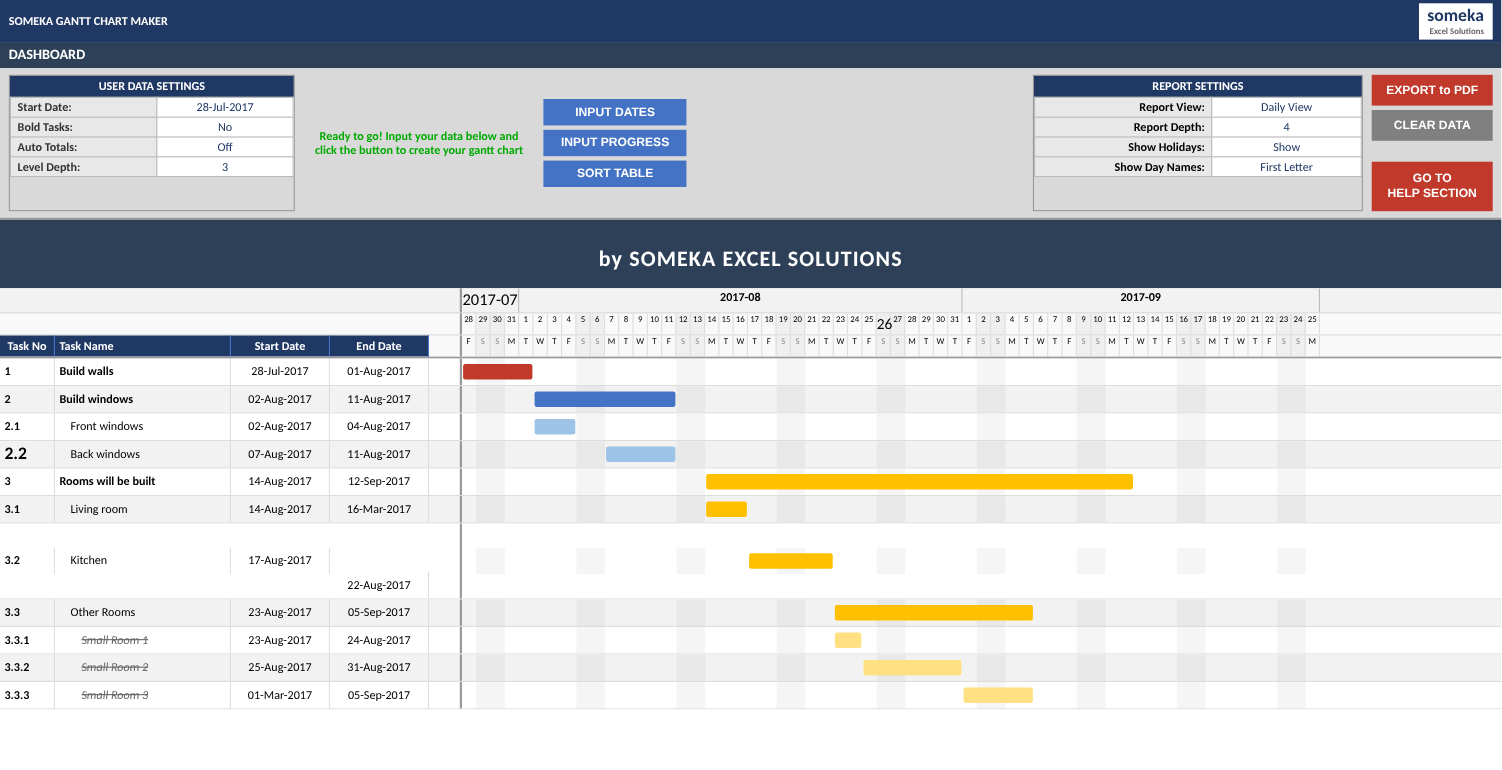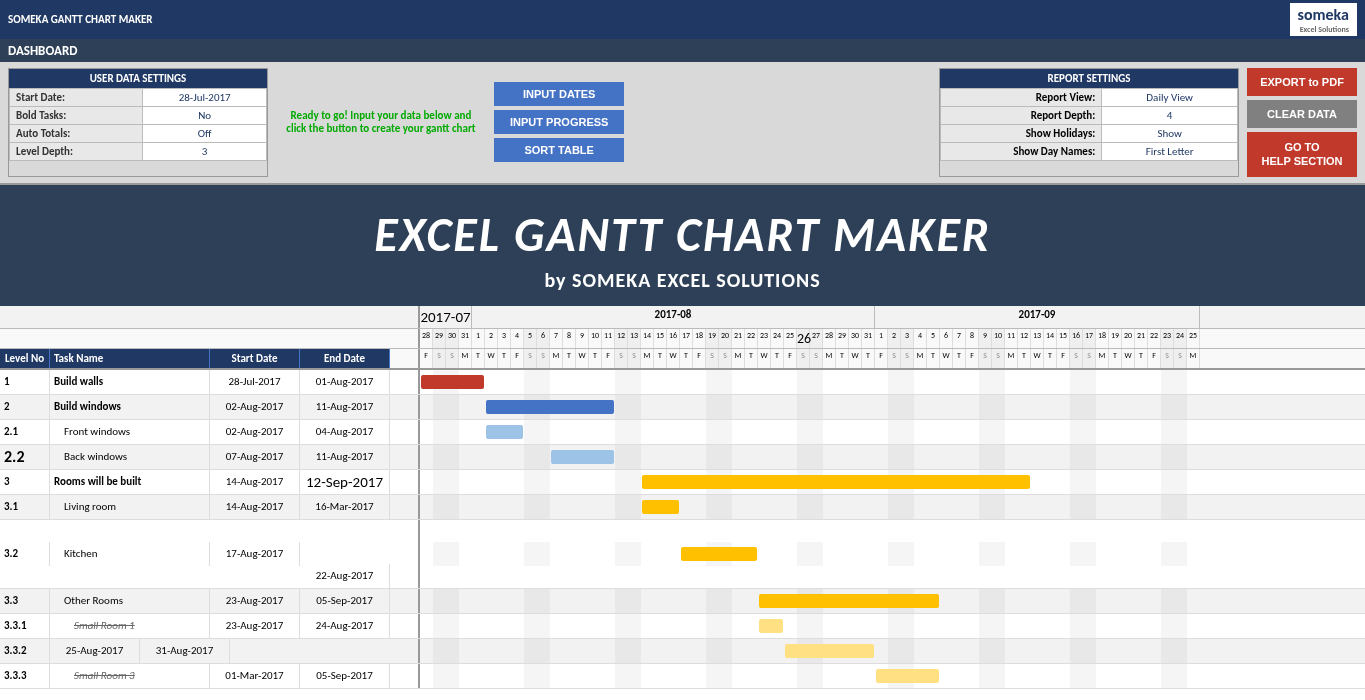--- a/index.html
+++ b/index.html
@@ -124,28 +124,27 @@
         <td>Show Day Names:</td>
         <td>First Letter</td>
       </tr>
     </tbody>
       </table>
   </div>
 
   <div class="right-buttons">
     <button class="btn-orange">EXPORT to PDF</button>
     <button class="btn-gray">CLEAR DATA</button>
-    <button class="btn-orange" style="white-space:pre-line; line-height:1.3;">GO TO
+    <button class="btn-orange" style="white-space:pre-line; line-height:1.3;margin-top:15px;">GO TO
 HELP SECTION</button>
   </div>
 
 </div>
 
 <div id="title-section">
-  <div class="main-title">EXCEL GANTT CHART MAKER</div>
   <div class="sub-title">by SOMEKA EXCEL SOLUTIONS</div>
 </div>
 
 <div id="gantt-area">
   <div id="gantt-container" style="display:flex; flex-direction:column; overflow:hidden;">
 
     <div style="display:flex; border-bottom:1px solid #bbb;">
       <div style="min-width:420px; max-width:420px; border-right:2px solid #999; background:#f2f2f2;"></div>
 
       <div id="month-headers" style="display:flex; flex:1; overflow:hidden; background:#f2f2f2;">
@@ -217,21 +216,21 @@
           <div style="min-width: 13px; max-width: 13px; font-size: 8px; text-align: center; border-right: 1px solid rgb(221, 221, 221); padding: 1px 0px;">22</div>
           <div style="min-width: 13px; max-width: 13px; font-size: 8px; text-align: center; border-right: 1px solid rgb(221, 221, 221); padding: 1px 0px; background: rgba(0, 0, 0, 0.04);">23</div>
           <div style="min-width: 13px; max-width: 13px; font-size: 8px; text-align: center; border-right: 1px solid rgb(221, 221, 221); padding: 1px 0px; background: rgba(0, 0, 0, 0.04);">24</div>
           <div style="min-width: 13px; max-width: 13px; font-size: 8px; text-align: center; border-right: 1px solid rgb(221, 221, 221); padding: 1px 0px;">25</div>
         </div>
     </div>
 
     <div style="display:flex; border-bottom:2px solid #999;">
       <div style="min-width:420px; max-width:420px; border-right:2px solid #999; background:#f9f9f9; display:flex; align-items:center;">
         <div style="display:flex; width:100%;">
-          <div style="min-width:50px; max-width:50px; font-weight:bold; font-size:11px; color:#fff; background:#1f3864; padding:3px 4px; border-right:1px solid #4472c4; display:flex; align-items:center; justify-content:center;">Level No</div>
+          <div style="min-width:50px; max-width:50px; font-weight:bold; font-size:11px; color:#fff; background:#1f3864; padding:3px 4px; border-right:1px solid #4472c4; display:flex; align-items:center; justify-content:center;">Task No</div>
           <div style="min-width:160px; max-width:160px; font-weight:bold; font-size:11px; color:#fff; background:#1f3864; padding:3px 4px; border-right:1px solid #4472c4; display:flex; align-items:center;">Task Name</div>
           <div style="min-width:90px; max-width:90px; font-weight:bold; font-size:11px; color:#fff; background:#1f3864; padding:3px 4px; border-right:1px solid #4472c4; display:flex; align-items:center; justify-content:center;">Start Date</div>
           <div style="min-width:90px; max-width:90px; font-weight:bold; font-size:11px; color:#fff; background:#1f3864; padding:3px 4px; border-right:1px solid #4472c4; display:flex; align-items:center; justify-content:center;">End Date</div>
         </div>
       </div>
       <div id="day-letters" style="display:flex; flex:1; overflow:hidden; background:#f9f9f9;">
           <div style="min-width: 13px; max-width: 13px; font-size: 8px; text-align: center; border-right: 1px solid rgb(221, 221, 221); padding: 1px 0px;">F</div>
           <div style="min-width: 13px; max-width: 13px; font-size: 8px; text-align: center; border-right: 1px solid rgb(221, 221, 221); padding: 1px 0px; background: rgba(0, 0, 0, 0.04); color: rgb(136, 136, 136);">S</div>
           <div style="min-width: 13px; max-width: 13px; font-size: 8px; text-align: center; border-right: 1px solid rgb(221, 221, 221); padding: 1px 0px; background: rgba(0, 0, 0, 0.04); color: rgb(136, 136, 136);">S</div>
           <div style="min-width: 13px; max-width: 13px; font-size: 8px; text-align: center; border-right: 1px solid rgb(221, 221, 221); padding: 1px 0px;">M</div>
@@ -409,21 +408,21 @@
             <div style="position: absolute; left: 741px; top: 0px; width: 13px; height: 100%; background: rgba(0, 0, 0, 0.04);"></div>
             <div style="position: absolute; left: 754px; top: 0px; width: 13px; height: 100%; background: rgba(0, 0, 0, 0.04);"></div>
             <div style="position: absolute; left: 131px; width: 63px; height: 14px; background: rgb(157, 195, 230); border-radius: 2px; top: 50%; transform: translateY(-50%);"></div>
           </div>
         </div>
         <div style="display: flex; border-bottom: 1px solid rgb(221, 221, 221); align-items: center; min-height: 24px; background: rgb(255, 255, 255);">
           <div style="min-width: 420px; max-width: 420px; display: flex; border-right: 2px solid rgb(153, 153, 153); min-height: 24px; align-items: center;">
             <div style="min-width: 50px; max-width: 50px; padding: 2px 4px; font-size: 11px; border-right: 1px solid rgb(221, 221, 221); font-weight: bold; min-height: 24px; display: flex; align-items: center;">3</div>
             <div style="min-width: 160px; max-width: 160px; padding: 2px 4px; font-size: 11px; border-right: 1px solid rgb(221, 221, 221); min-height: 24px; display: flex; align-items: center; overflow: hidden; font-weight: bold;">Rooms will be built</div>
             <div style="min-width: 90px; max-width: 90px; padding: 2px 4px; font-size: 11px; border-right: 1px solid rgb(221, 221, 221); text-align: center; justify-content: center; min-height: 24px; display: flex; align-items: center;">14-Aug-2017</div>
-            <div style="min-width: 90px; max-width: 90px; padding: 2px 4px; font-size: 15px; border-right: 1px solid rgb(221, 221, 221); text-align: center; justify-content: center; min-height: 24px; display: flex; align-items: center;">12-Sep-2017</div>
+            <div style="min-width: 90px; max-width: 90px; padding: 2px 4px; font-size: 11px; border-right: 1px solid rgb(221, 221, 221); text-align: center; justify-content: center; min-height: 24px; display: flex; align-items: center;">12-Sep-2017</div>
           </div>
           <div style="flex: 1 1 0%; position: relative; min-height: 24px; display: flex; align-items: center; overflow: hidden;">
             <div style="position: absolute; left: 13px; top: 0px; width: 13px; height: 100%; background: rgba(0, 0, 0, 0.04);"></div>
             <div style="position: absolute; left: 26px; top: 0px; width: 13px; height: 100%; background: rgba(0, 0, 0, 0.04);"></div>
             <div style="position: absolute; left: 104px; top: 0px; width: 13px; height: 100%; background: rgba(0, 0, 0, 0.04);"></div>
             <div style="position: absolute; left: 117px; top: 0px; width: 13px; height: 100%; background: rgba(0, 0, 0, 0.04);"></div>
             <div style="position: absolute; left: 195px; top: 0px; width: 13px; height: 100%; background: rgba(0, 0, 0, 0.04);"></div>
             <div style="position: absolute; left: 208px; top: 0px; width: 13px; height: 100%; background: rgba(0, 0, 0, 0.04);"></div>
             <div style="position: absolute; left: 286px; top: 0px; width: 13px; height: 100%; background: rgba(0, 0, 0, 0.04);"></div>
             <div style="position: absolute; left: 299px; top: 0px; width: 13px; height: 100%; background: rgba(0, 0, 0, 0.04);"></div>
@@ -552,20 +551,21 @@
             <div style="position: absolute; left: 650px; top: 0px; width: 13px; height: 100%; background: rgba(0, 0, 0, 0.04);"></div>
             <div style="position: absolute; left: 663px; top: 0px; width: 13px; height: 100%; background: rgba(0, 0, 0, 0.04);"></div>
             <div style="position: absolute; left: 741px; top: 0px; width: 13px; height: 100%; background: rgba(0, 0, 0, 0.04);"></div>
             <div style="position: absolute; left: 754px; top: 0px; width: 13px; height: 100%; background: rgba(0, 0, 0, 0.04);"></div>
             <div style="position: absolute; left: 339px; width: 24px; height: 14px; background: rgb(255, 224, 130); border-radius: 2px; top: 50%; transform: translateY(-50%);"></div>
           </div>
         </div>
         <div style="display: flex; border-bottom: 1px solid rgb(221, 221, 221); align-items: center; min-height: 24px; background: rgb(242, 242, 242);">
           <div style="min-width: 420px; max-width: 420px; display: flex; border-right: 2px solid rgb(153, 153, 153); min-height: 24px; align-items: center;">
             <div style="min-width: 50px; max-width: 50px; padding: 2px 4px; font-size: 11px; border-right: 1px solid rgb(221, 221, 221); font-weight: bold; min-height: 24px; display: flex; align-items: center;">3.3.2</div>
+            <div style="min-width: 160px; max-width: 160px; padding: 2px 4px 2px 24px; font-size: 11px; border-right: 1px solid rgb(221, 221, 221); min-height: 24px; display: flex; align-items: center; overflow: hidden; font-style: italic; text-decoration: line-through; color: rgb(102, 102, 102);">Small Room 2</div>
             <div style="min-width: 90px; max-width: 90px; padding: 2px 4px; font-size: 11px; border-right: 1px solid rgb(221, 221, 221); text-align: center; justify-content: center; min-height: 24px; display: flex; align-items: center;">25-Aug-2017</div>
             <div style="min-width: 90px; max-width: 90px; padding: 2px 4px; font-size: 11px; border-right: 1px solid rgb(221, 221, 221); text-align: center; justify-content: center; min-height: 24px; display: flex; align-items: center;">31-Aug-2017</div>
           </div>
           <div style="flex: 1 1 0%; position: relative; min-height: 24px; display: flex; align-items: center; overflow: hidden;">
             <div style="position: absolute; left: 13px; top: 0px; width: 13px; height: 100%; background: rgba(0, 0, 0, 0.04);"></div>
             <div style="position: absolute; left: 26px; top: 0px; width: 13px; height: 100%; background: rgba(0, 0, 0, 0.04);"></div>
             <div style="position: absolute; left: 104px; top: 0px; width: 13px; height: 100%; background: rgba(0, 0, 0, 0.04);"></div>
             <div style="position: absolute; left: 117px; top: 0px; width: 13px; height: 100%; background: rgba(0, 0, 0, 0.04);"></div>
             <div style="position: absolute; left: 195px; top: 0px; width: 13px; height: 100%; background: rgba(0, 0, 0, 0.04);"></div>
             <div style="position: absolute; left: 208px; top: 0px; width: 13px; height: 100%; background: rgba(0, 0, 0, 0.04);"></div>

